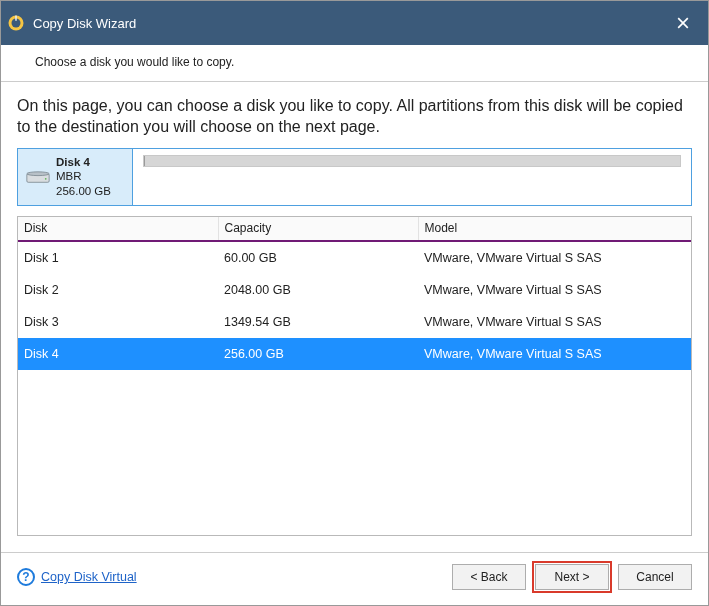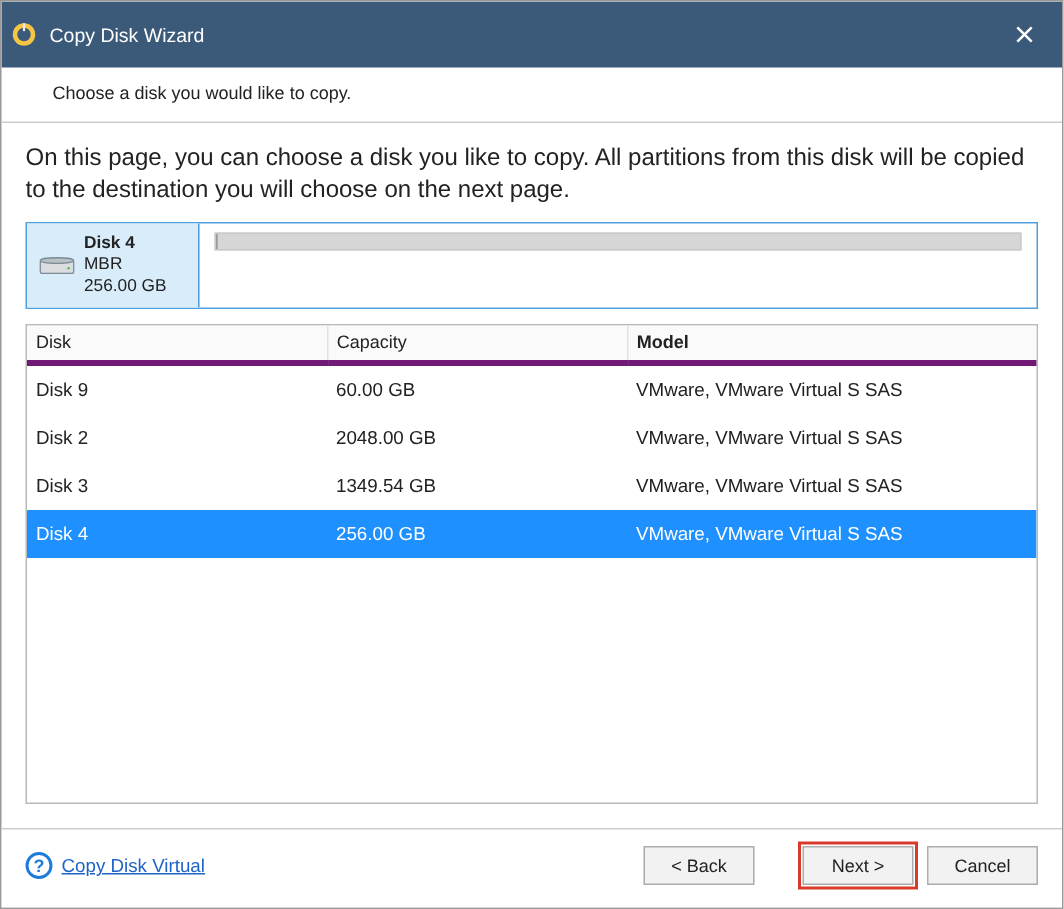--- a/index.html
+++ b/index.html
@@ -91,25 +91,25 @@
     overflow: hidden;
     background: #fff;
   }
   table { width:100%; border-collapse: collapse; table-layout: fixed; }
   thead th {
     text-align: left;
     font-weight: 400;
     font-size: 12px;
     color: #222;
     padding: 4px 6px 5px 6px;
-    border-bottom: 4px solid #701a75;
+    border-bottom: 2px solid #701a75;
     border-right: 1px solid #e2e2e2;
     background: #fafafa;
   }
-  thead th:last-child { border-right: none; font-weight: bold; }
+  thead th:last-child { border-right: none; }
   tbody td {
     padding: 9px 6px;
     font-size: 12.5px;
     color: #222;
     border-top: 0;
   }
   tbody tr.sel td { background: #1e90ff; color: #fff; }
   .col-disk  { width: 200px; }
   .col-cap   { width: 200px; }
   .col-model { width: auto; }
@@ -142,21 +142,20 @@
     background: #f2f2f2;
     border: 1px solid #adadad;
     font-size: 12px;
     color: #222;
     cursor: pointer;
   }
   .next-highlight {
     border: 2px solid #d93a2b;
     padding: 1px;
     display:inline-flex;
-    margin-left:23px;
   }
   .container { position: relative; width:100%; height:100%; }
 </style>
 </head>
 <body>
 <div class="container">
 
 <div class="titlebar">
   <span class="app-icon">
     <svg viewBox="0 0 24 24" width="18" height="18">
@@ -211,21 +210,21 @@
     </colgroup>
     <thead>
       <tr>
         <th>Disk</th>
         <th>Capacity</th>
         <th>Model</th>
       </tr>
     </thead>
     <tbody id="disk-rows">
           <tr>
-            <td>Disk 9</td>
+            <td>Disk 1</td>
             <td>60.00 GB</td>
             <td>VMware, VMware Virtual S SAS</td>
           </tr>
           <tr>
             <td>Disk 2</td>
             <td>2048.00 GB</td>
             <td>VMware, VMware Virtual S SAS</td>
           </tr>
           <tr>
             <td>Disk 3</td>

